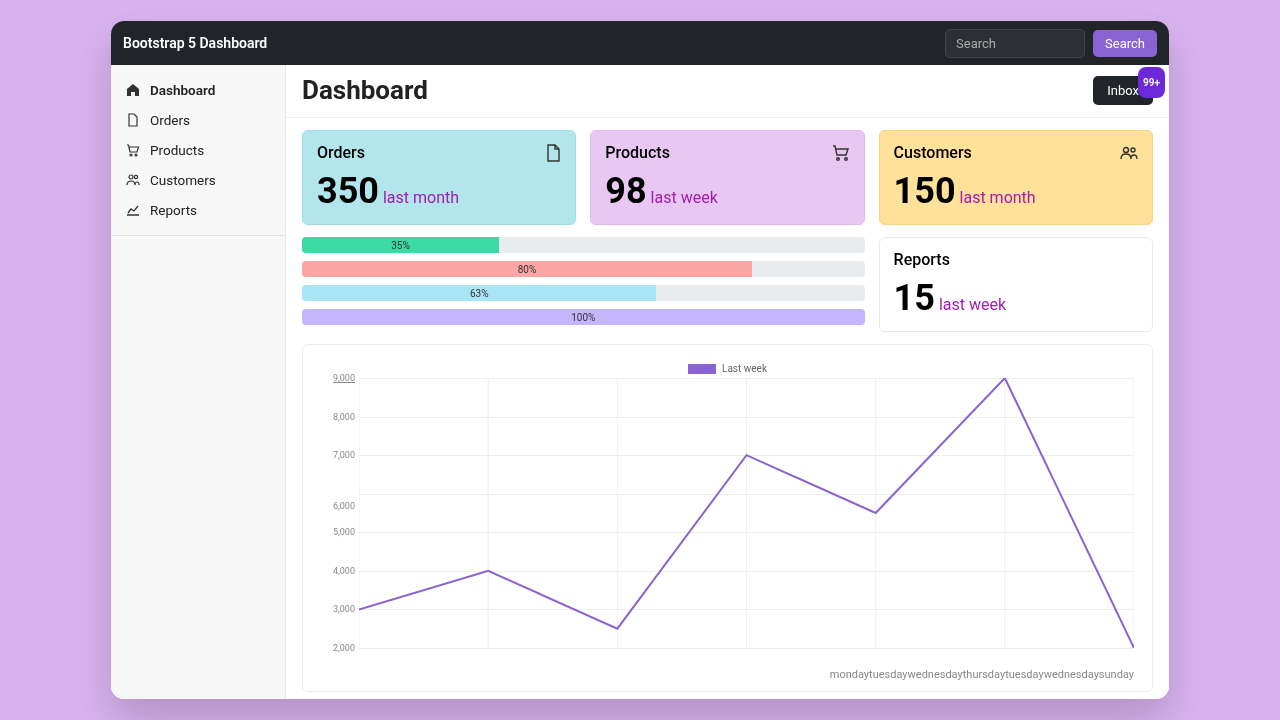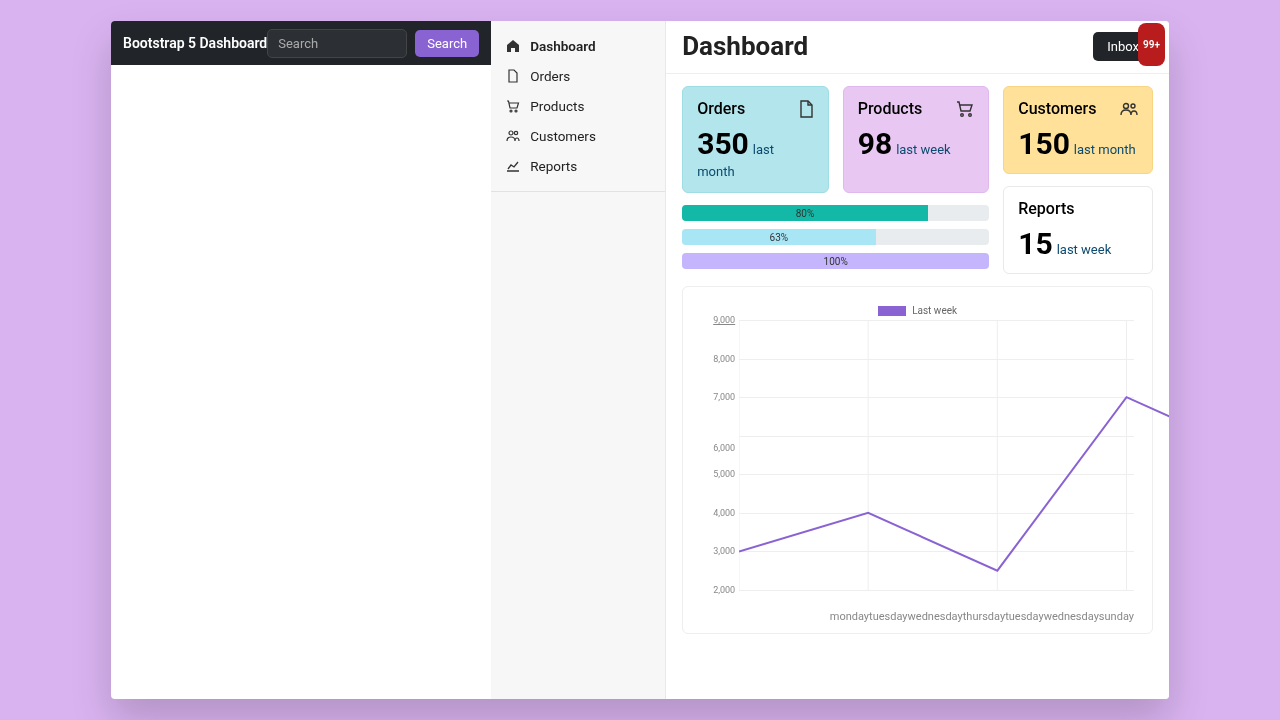--- a/index.html
+++ b/index.html
@@ -1,47 +1,47 @@
 <!DOCTYPE html>
 <html><head>
 <meta charset="utf-8">
 <style>
 *{box-sizing:border-box;margin:0;padding:0;font-family:-apple-system,BlinkMacSystemFont,"Segoe UI",Roboto,sans-serif}
 body{background:#d9b3f0;display:flex;align-items:center;justify-content:center;width:1280px;height:720px}
-.window{width:1058px;height:678px;background:#fff;border-radius:4px;overflow:hidden;box-shadow:0 20px 40px rgba(0,0,0,.18);display:flex;flex-direction:row}
+.window{width:1058px;height:678px;background:#fff;border-radius:13px;overflow:hidden;box-shadow:0 20px 40px rgba(0,0,0,.18);display:flex;flex-direction:column}
 .topbar{background:#212529;height:44px;display:flex;align-items:center;padding:0 12px;justify-content:space-between}
 .brand{color:#fff;font-weight:600;font-size:14px}
 .search-wrap{display:flex;gap:8px;align-items:center}
 .search-input{background:#2c3034;border:1px solid #444;color:#ccc;padding:6px 10px;border-radius:5px;width:140px;font-size:13px}
 .search-input::placeholder{color:#aaa}
 .search-btn{background:#8a63d2;color:#fff;border:none;border-radius:5px;padding:6px 12px;font-size:13px;cursor:pointer}
 .body{display:flex;flex:1;overflow:hidden}
 .sidebar{width:175px;background:#f7f7f7;border-right:1px solid #e8e8e8;padding:10px 0}
 .side-item{display:flex;align-items:center;gap:10px;padding:7px 14px;font-size:13.5px;color:#222;cursor:pointer}
 .side-item.active{font-weight:600}
 .side-item .ic{width:15px;height:15px;display:flex;align-items:center;justify-content:center}
 .side-hr{border:none;border-top:1px solid #e2e2e2;margin:10px 0}
 .main{flex:1;overflow:auto;background:#fff}
 .page-head{display:flex;align-items:center;justify-content:space-between;padding:10px 16px 12px;border-bottom:1px solid #eee}
 .page-title{font-size:26px;font-weight:700;color:#222}
 .inbox-btn{position:relative;background:#212529;color:#fff;border:none;border-radius:5px;padding:7px 14px;font-size:13px;cursor:pointer}
-.badge{position:absolute;top:-9px;right:-12px;background:#b91c1c;color:#fff;font-size:10px;font-weight:600;padding:16px 5px;border-radius:8px}
+.badge{position:absolute;top:-9px;right:-12px;background:#6d28d9;color:#fff;font-size:10px;font-weight:600;padding:10px 5px;border-radius:8px}
 .content{padding:12px 16px}
 .top-row{display:flex;gap:14px}
 .left-col{flex:2.05;display:flex;flex-direction:column;gap:12px}
 .right-col{flex:1;display:flex;flex-direction:column;gap:12px}
 .cards-row{display:flex;gap:14px}
 .card{flex:1;border-radius:6px;padding:12px 14px;border:1px solid #e9e9e9;background:#fff}
 .card.c-orders{background:#b3e5ec;border-color:#9fdde5}
 .card.c-products{background:#e8c8f3;border-color:#e0b8ee}
 .card.c-customers{background:#ffe19a;border-color:#f8d582}
 .card-h{display:flex;justify-content:space-between;align-items:center;margin-bottom:8px}
 .card-t{font-size:16px;font-weight:500}
-.card-v{font-size:30px;font-weight:700;display:inline}
-.card-p{font-size:13px;color:#0c4a6e;margin-left:4px}
+.card-v{font-size:36px;font-weight:700;display:inline}
+.card-p{font-size:16px;color:#a21caf;margin-left:4px}
 .progress-stack{display:flex;flex-direction:column;gap:8px}
 .prog{background:#e9ecef;border-radius:4px;height:16px;overflow:hidden;position:relative}
 .prog-bar{height:100%;display:flex;align-items:center;justify-content:center;font-size:10px;color:#333}
 .chart-card{margin-top:12px;border:1px solid #eee;border-radius:6px;padding:18px 18px 10px}
 .legend{display:flex;justify-content:center;align-items:center;gap:6px;font-size:10px;color:#666;margin-bottom:4px}
 .legend-sw{width:28px;height:10px;background:#8a63d2}
 .chart-area{position:relative;height:270px;margin-left:38px}
 .ylab{position:absolute;left:-38px;font-size:9px;color:#888;transform:translateY(-50%);width:34px;text-align:right}
 .grid-line{position:absolute;left:0;right:0;border-top:1px solid #eee}
 .xlabels{display:flex;justify-content:flex-end;font-size:11px;color:#888;margin-left:38px;margin-top:20px}
@@ -141,21 +141,24 @@
                         <circle cx="6" cy="14" r="1.3"></circle>
                         <circle cx="14" cy="14" r="1.3"></circle>
                       </svg>
                     </span>
                   </div>
                 <div><span class="card-v">98</span><span class="card-p">last week</span></div>
               </div>
             </div>
             <div class="progress-stack" id="prog-stack">
                 <div class="prog">
-                  <div class="prog-bar" style="width:80%;background:#14b8a6">80%</div>
+                  <div class="prog-bar" style="width:35%;background:#3dd9a4">35%</div>
+                </div>
+                <div class="prog">
+                  <div class="prog-bar" style="width:80%;background:#fca5a5">80%</div>
                 </div>
                 <div class="prog">
                   <div class="prog-bar" style="width:63%;background:#a8e6f5">63%</div>
                 </div>
                 <div class="prog">
                   <div class="prog-bar" style="width:100%;background:#c4b5fd">100%</div>
                 </div>
               </div>
           </div>
           <div class="right-col">

